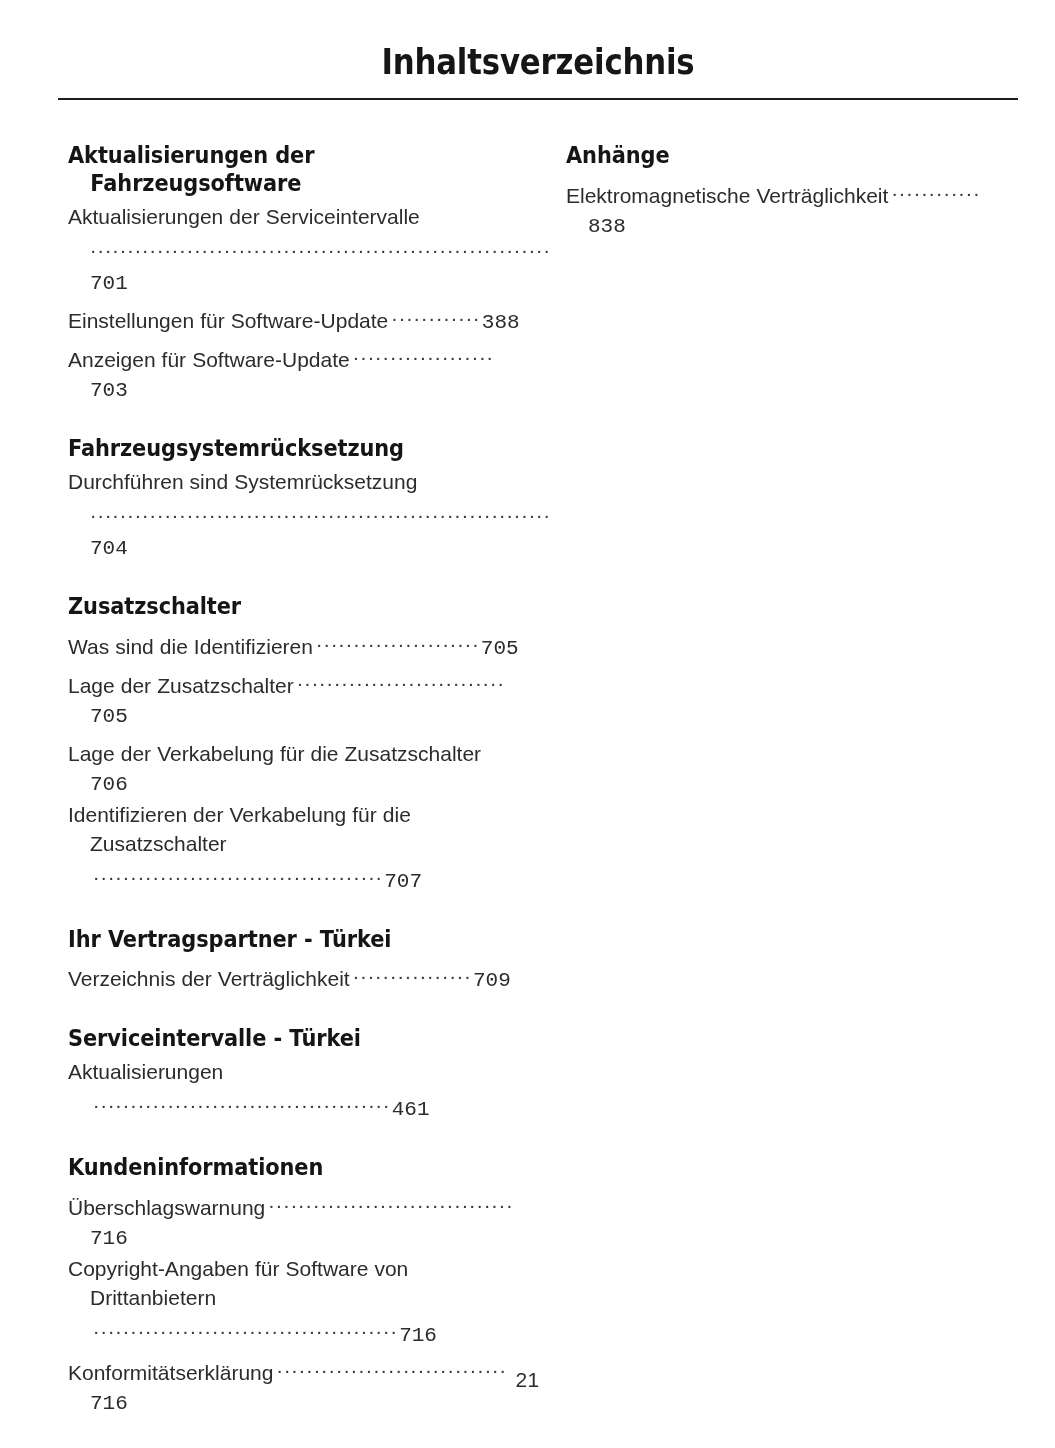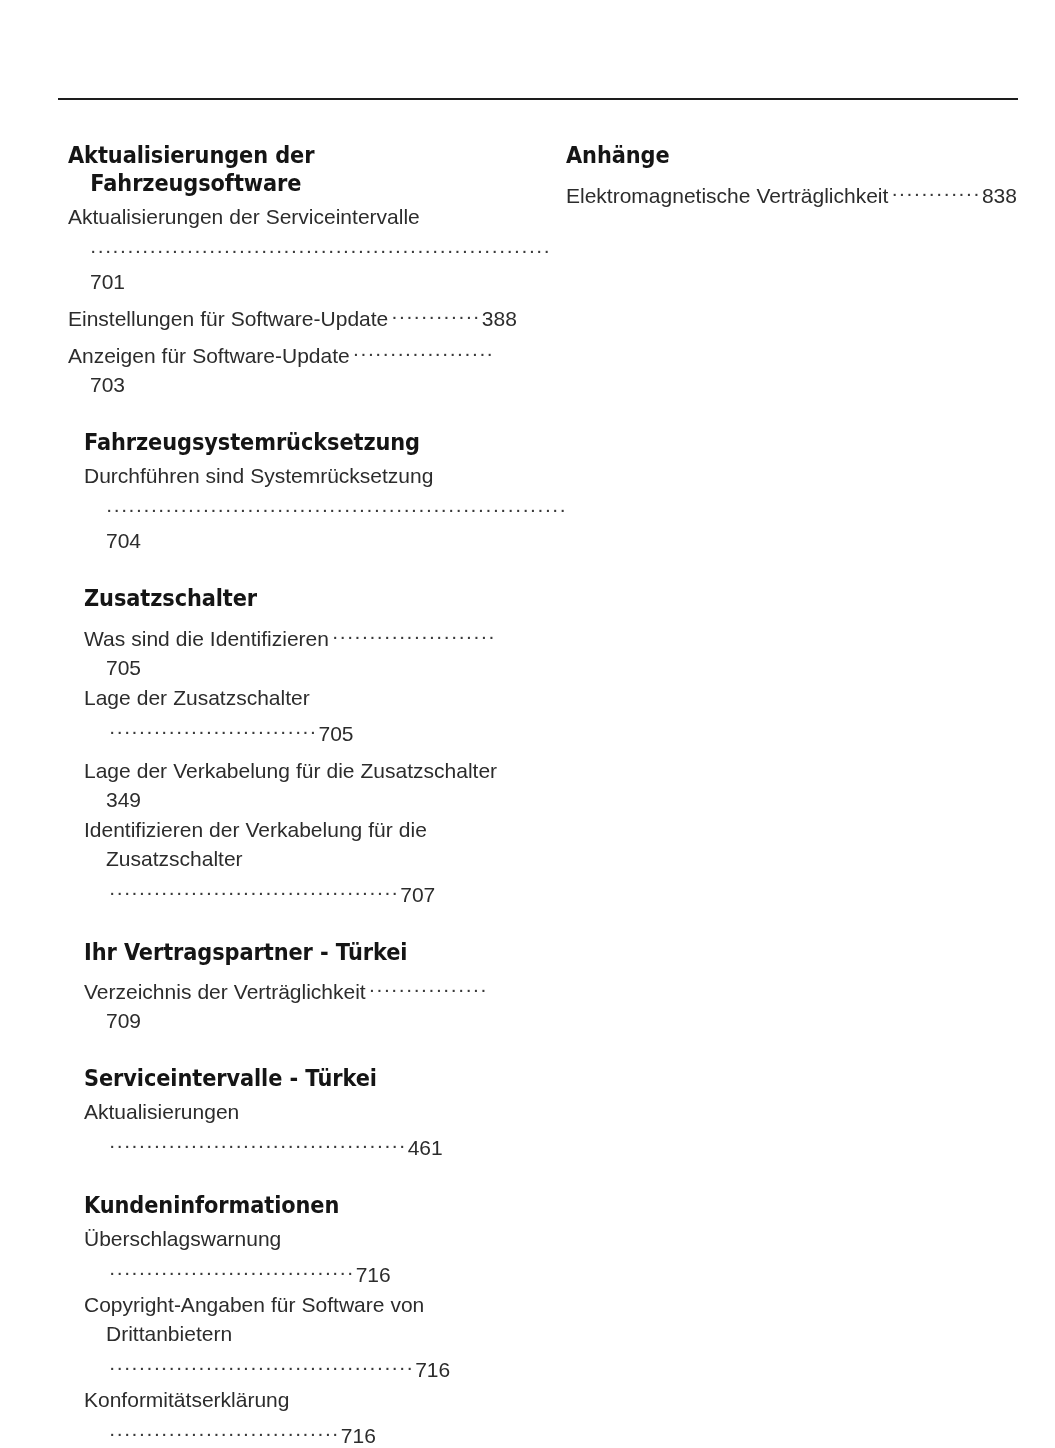--- a/index.html
+++ b/index.html
@@ -63,21 +63,21 @@
     gap: 46px;
     align-items: flex-start;
   }
   .col {
     width: 452px;
     flex: 0 0 452px;
   }
 
   
   .toc-section { margin: 0 0 0 0; }
-  .toc-section + .toc-section { margin-top: 30px; margin-left: 16px; }
+  .toc-section + .toc-section { margin-top: 30px; }
 
   .section-heading {
     margin: 0 0 4px 0;
     font-family: "DejaVu Sans", sans-serif;
     font-weight: 700;
     font-size: 22.5px;
     line-height: 1.24;
     color: #151515;
     letter-spacing: -0.1px;
     transform: scaleX(0.93);
@@ -123,20 +123,21 @@
     letter-spacing: 1.6px;
     color: #3a3a3a;
     font-size: 21px;
     vertical-align: baseline;
     margin: 0 1px 0 3px;
   }
 
   .entry-page {
     white-space: nowrap;
     color: #2c2c2c;
+    font-family: Liberation Mono, monospace;
   }
 
   
   .entry.leader-own-line .leader { margin-left: 0; }
 
   
   .page-footer {
     position: absolute;
     left: 0;
     top: 1368px;
@@ -147,20 +148,23 @@
     font-size: 21px;
     color: #2c2c2c;
     letter-spacing: 0.3px;
   }
 </style>
 </head>
 <body>
 
 <div class="page">
 
+  <div class="page-header">
+    <h1 class="page-title">Inhaltsverzeichnis</h1>
+  </div>
   <div class="header-rule"></div>
 
   <div class="columns">
     <div class="col" id="col-0">
         <div class="toc-section">
           <h2 class="section-heading wrap"><span class="hang">Aktualisierungen der</span><br><span class="hang">Fahrzeugsoftware</span></h2>
           <ul class="entry-list">
             <li class="entry leader-own-line"><span class="entry-text">Aktualisierungen der Serviceintervalle</span><span class="leader">.................................................................</span><span class="entry-page">701</span></li>
             <li class="entry"><span class="entry-text">Einstellungen für Software-Update</span><span class="leader">...............</span><span class="entry-page">388</span></li>
             <li class="entry"><span class="entry-text">Anzeigen für Software-Update</span><span class="leader">......................</span><span class="entry-page">703</span></li>
@@ -170,21 +174,21 @@
           <h2 class="section-heading">Fahrzeugsystemrücksetzung</h2>
           <ul class="entry-list section-gap-large">
             <li class="entry leader-own-line"><span class="entry-text">Durchführen sind Systemrücksetzung</span><span class="leader">.................................................................</span><span class="entry-page">704</span></li>
           </ul>
         </div>
         <div class="toc-section">
           <h2 class="section-heading">Zusatzschalter</h2>
           <ul class="entry-list">
             <li class="entry"><span class="entry-text">Was sind die Identifizieren</span><span class="leader">.........................</span><span class="entry-page">705</span></li>
             <li class="entry"><span class="entry-text">Lage der Zusatzschalter</span><span class="leader">...............................</span><span class="entry-page">705</span></li>
-            <li class="entry"><span class="entry-text">Lage der Verkabelung für die Zusatzschalter</span><span class="leader">..</span><span class="entry-page">349</span></li>
+            <li class="entry"><span class="entry-text">Lage der Verkabelung für die Zusatzschalter</span><span class="leader">..</span><span class="entry-page">706</span></li>
             <li class="entry"><span class="entry-text">Identifizieren der Verkabelung für die Zusatzschalter</span><span class="leader">..........................................</span><span class="entry-page">707</span></li>
           </ul>
         </div>
         <div class="toc-section">
           <h2 class="section-heading">Ihr Vertragspartner - Türkei</h2>
           <ul class="entry-list">
             <li class="entry"><span class="entry-text">Verzeichnis der Verträglichkeit</span><span class="leader">...................</span><span class="entry-page">709</span></li>
           </ul>
         </div>
         <div class="toc-section">
@@ -205,14 +209,17 @@
     <div class="col" id="col-1">
         <div class="toc-section">
           <h2 class="section-heading">Anhänge</h2>
           <ul class="entry-list">
             <li class="entry"><span class="entry-text">Elektromagnetische Verträglichkeit</span><span class="leader">...............</span><span class="entry-page">838</span></li>
           </ul>
         </div>
       </div>
   </div>
 
+  <div class="page-footer">
+    <span class="folio">21</span>
+  </div>
 
 </div>
 
 </body></html>

